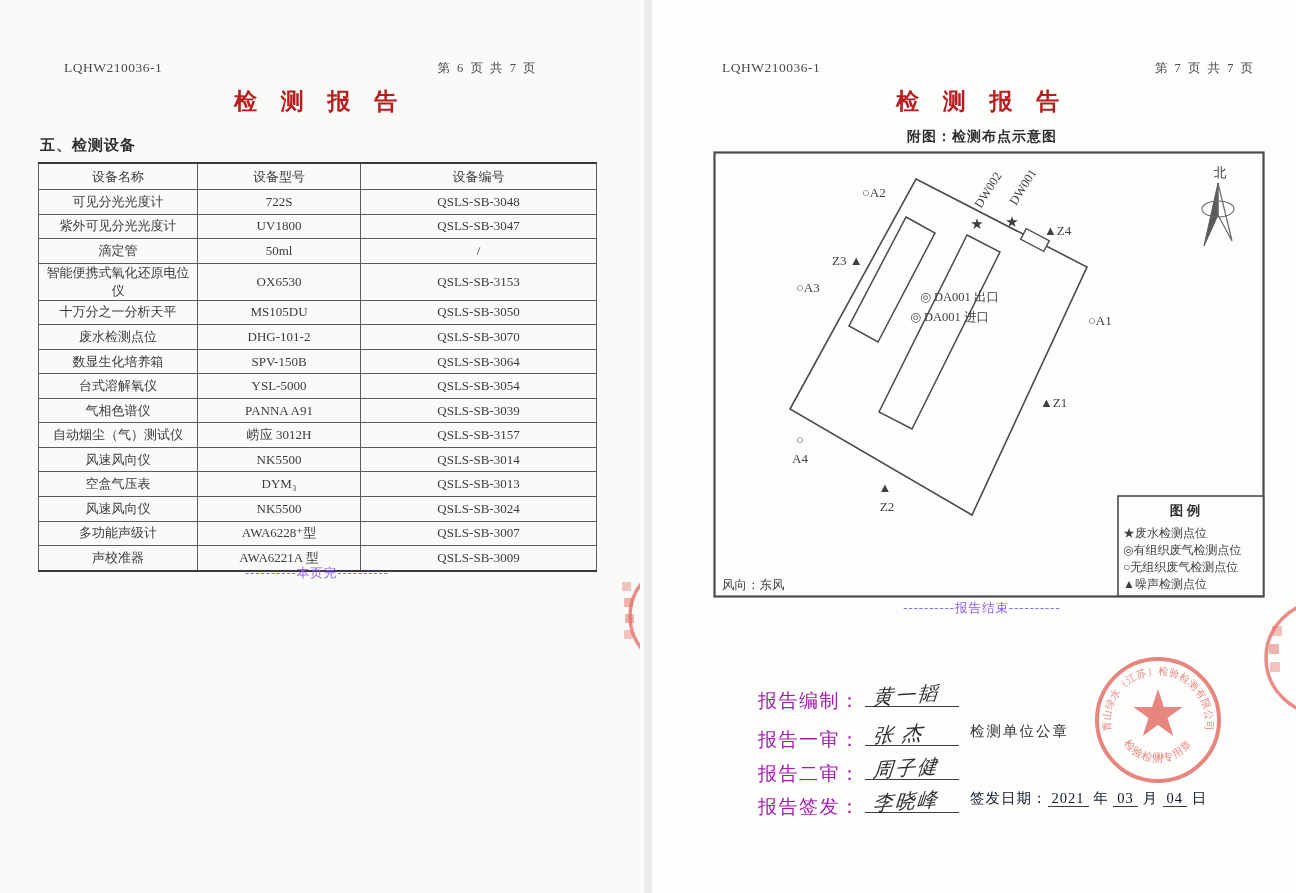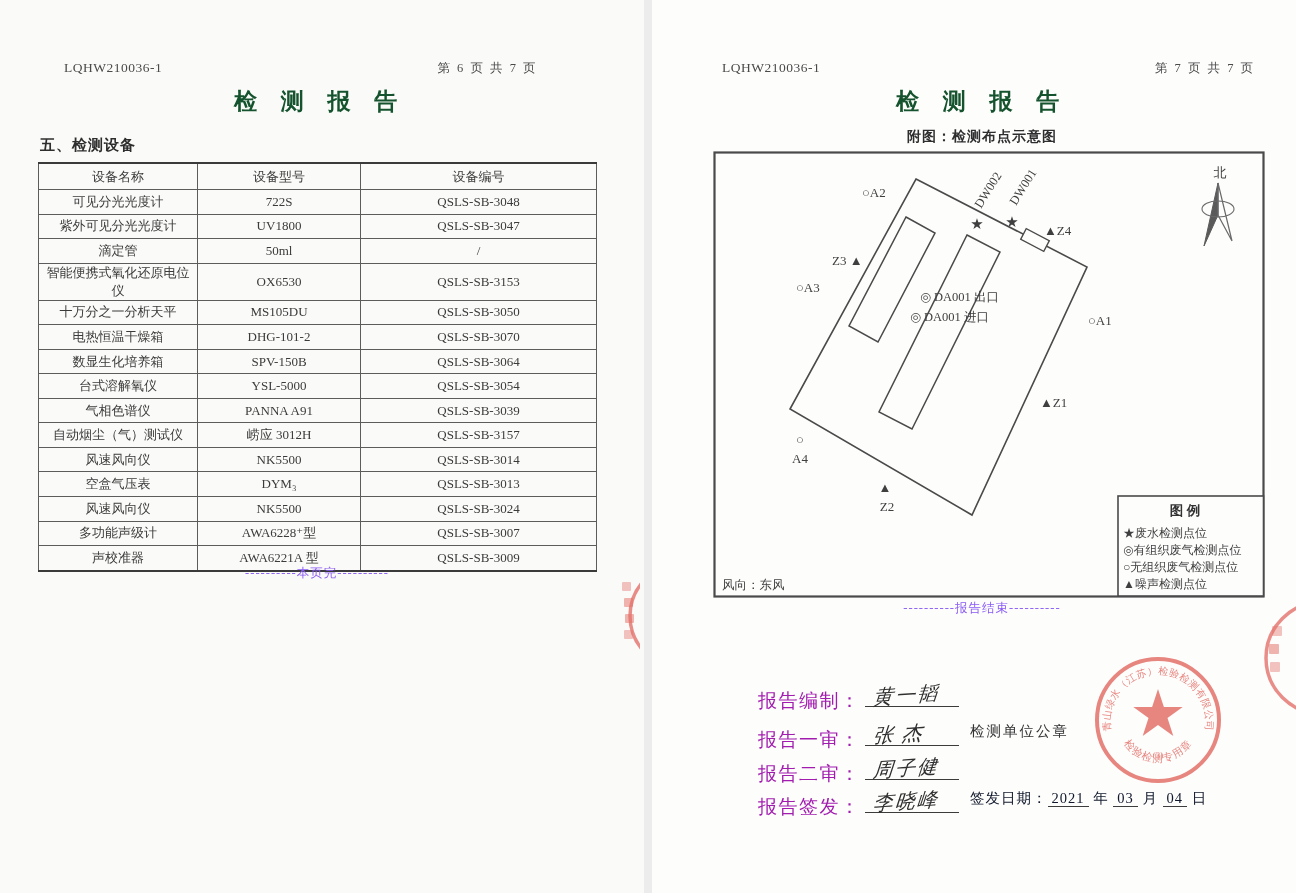--- a/index.html
+++ b/index.html
@@ -5,21 +5,21 @@
   html,body{margin:0;padding:0;background:#ffffff;}
   .canvas{position:relative;width:1296px;height:893px;background:#ffffff;overflow:hidden;
           font-family:"Liberation Serif","DejaVu Serif",serif;color:#3a3a3a;}
   .page{position:absolute;top:0;height:893px;}
   .page-left{left:0;width:644px;background:#fafaf8;}
   .page-right{left:652px;width:644px;background:#fdfdfc;}
   .divider{position:absolute;left:644px;top:0;width:8px;height:893px;background:#ececec;}
   .abs{position:absolute;}
   .doc-num{font-size:13.5px;letter-spacing:0.5px;color:#4a4a4a;}
   .page-ind{font-size:12.5px;letter-spacing:2px;color:#4a4a4a;}
-  .report-title{font-size:23px;font-weight:bold;letter-spacing:9px;color:#14532d;text-align:center;}
+  .report-title{font-size:23px;font-weight:bold;letter-spacing:9px;color:#b91c1c;text-align:center;}
   .section-head{font-size:15px;font-weight:bold;color:#2e2e2e;letter-spacing:1px;}
   .subtitle{font-size:14px;font-weight:bold;color:#2e2e2e;text-align:center;letter-spacing:1px;}
   table.equip{border-collapse:collapse;table-layout:fixed;width:558px;
               border-top:2.5px solid #3a3a3a;border-bottom:2.5px solid #3a3a3a;}
   table.equip th,table.equip td{border:1px solid #5c5c5c;font-size:13px;font-weight:normal;
               text-align:center;vertical-align:middle;padding:0 2px;color:#3b3b3b;}
   table.equip th{height:25px;}
   table.equip td{height:23.55px;}
   .col1{width:159px;}.col2{width:163px;}.col3{width:236px;}
   .dash-note{font-size:12.5px;letter-spacing:1px;color:#8b5cf6;text-align:center;}
@@ -79,21 +79,21 @@
           <td>智能便携式氧化还原电位仪</td>
           <td>OX6530</td>
           <td>QSLS-SB-3153</td>
         </tr>
           <tr>
           <td>十万分之一分析天平</td>
           <td>MS105DU</td>
           <td>QSLS-SB-3050</td>
         </tr>
           <tr>
-          <td>电热恒温干燥箱</td>
+          <td>废水检测点位</td>
           <td>DHG-101-2</td>
           <td>QSLS-SB-3070</td>
         </tr>
           <tr>
           <td>数显生化培养箱</td>
           <td>SPV-150B</td>
           <td>QSLS-SB-3064</td>
         </tr>
           <tr>
           <td>台式溶解氧仪</td>

